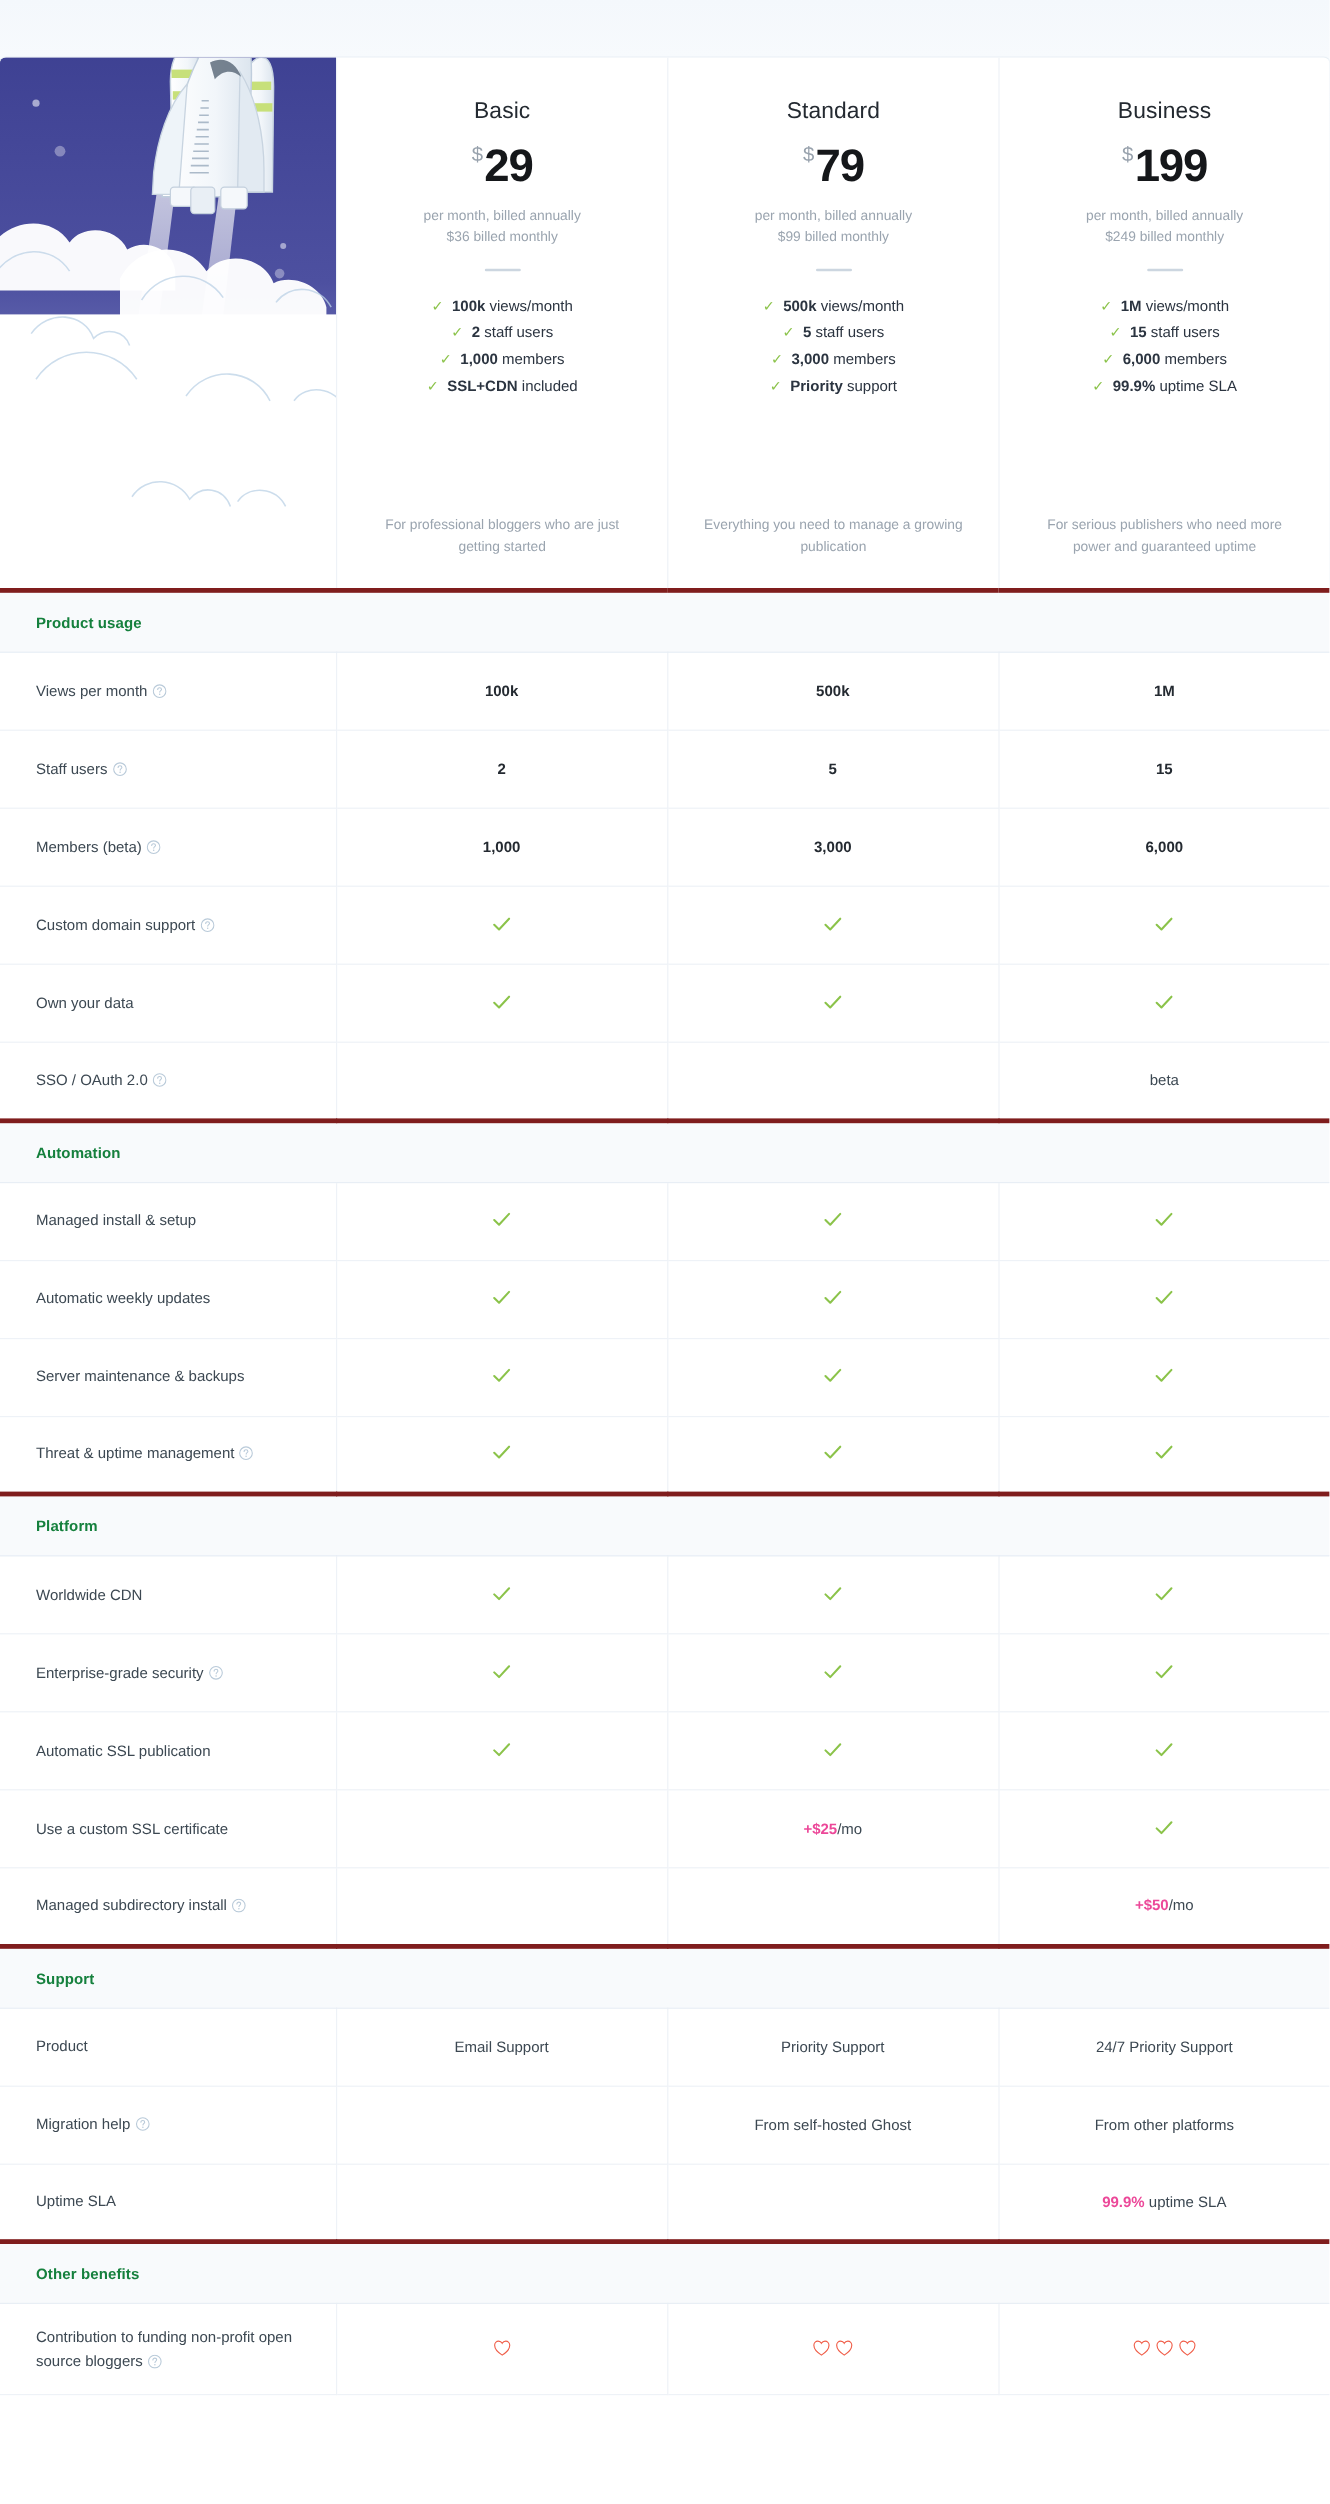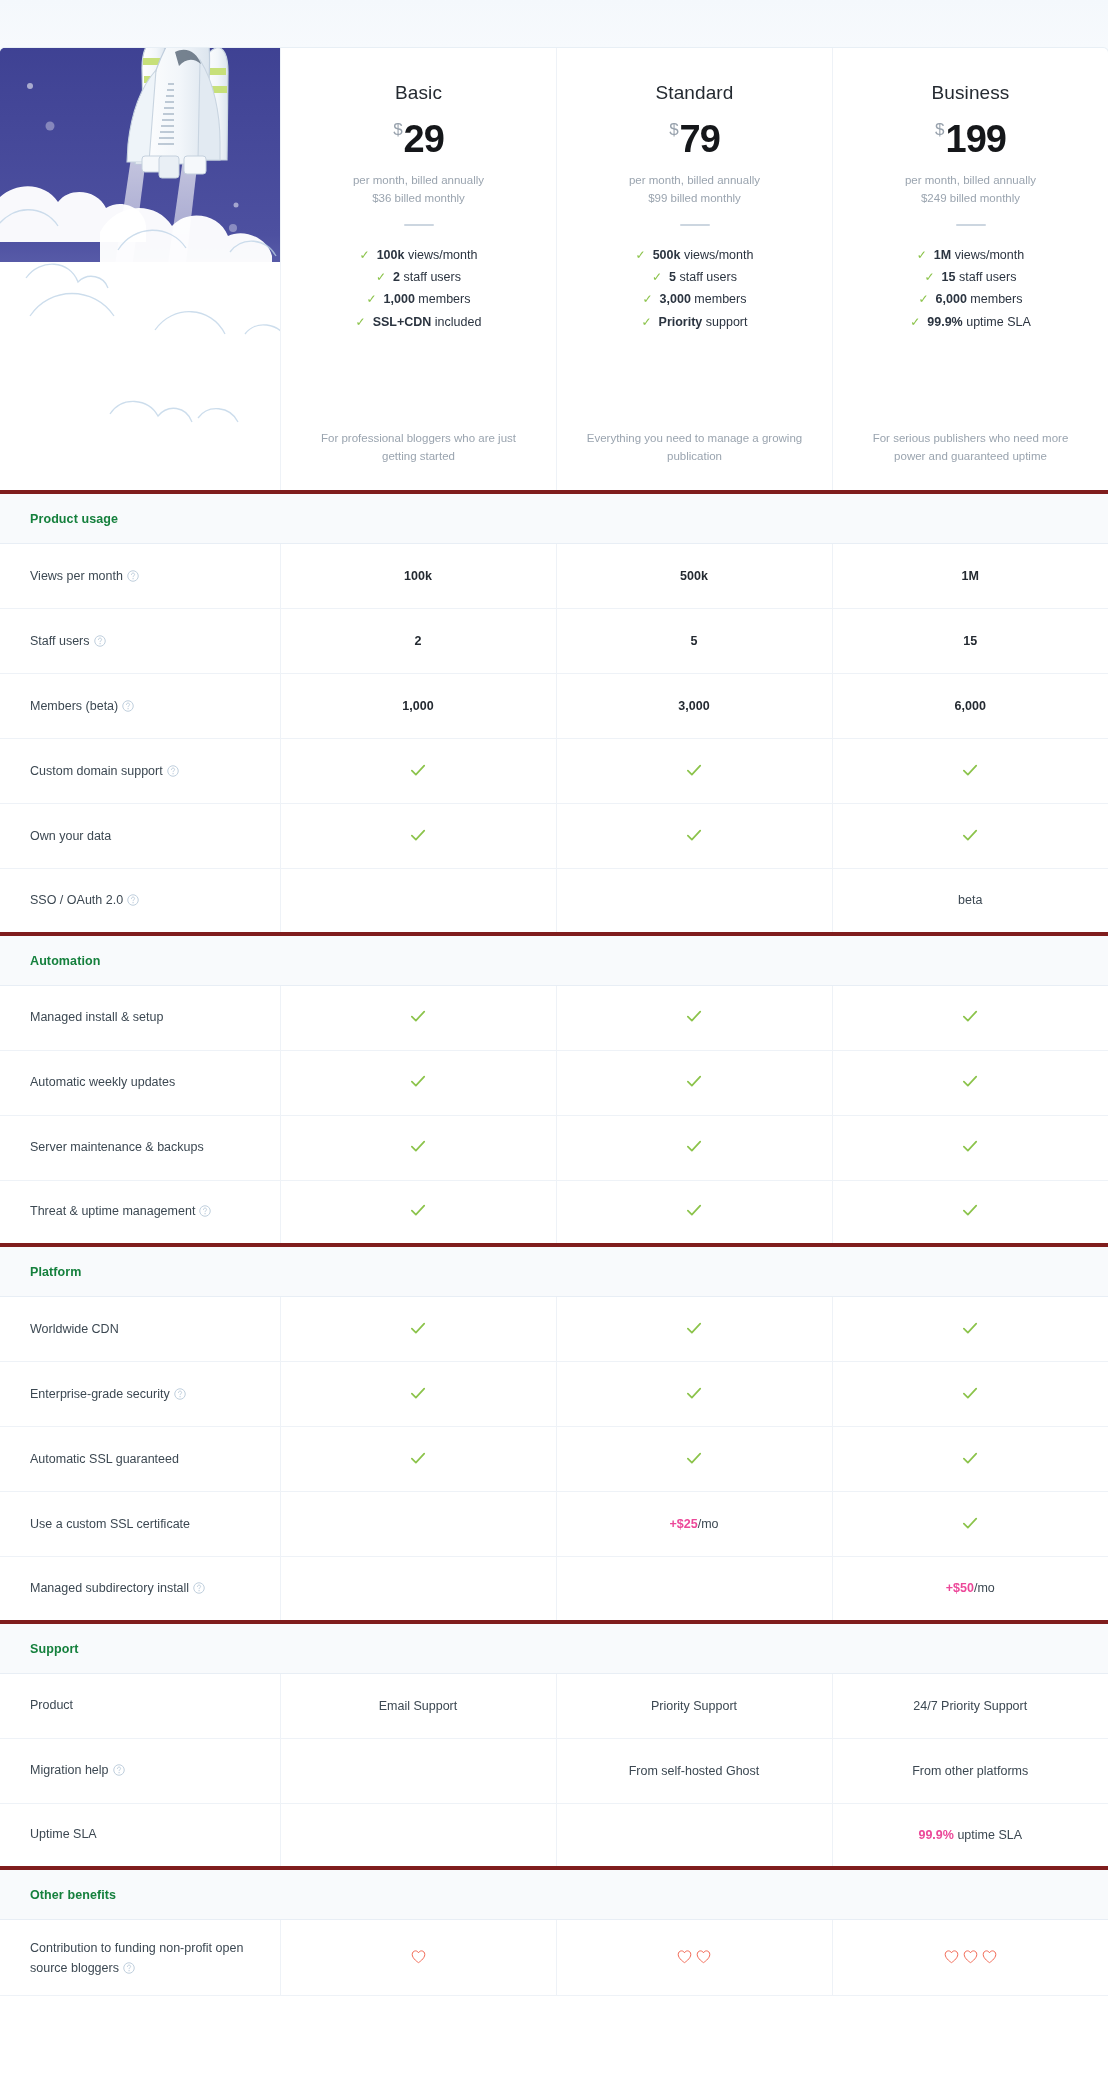--- a/index.html
+++ b/index.html
@@ -481,21 +481,21 @@
                 <path d="M3.5 11.8 L8.4 16.6 L18.6 5.6" fill="none" stroke="#8bc34a" stroke-width="2.1" stroke-linecap="round" stroke-linejoin="round"></path>
               </svg></span></td>
           <td class="val"><span class="check"><svg viewBox="0 0 22 22" width="18" height="18">
                 <path d="M3.5 11.8 L8.4 16.6 L18.6 5.6" fill="none" stroke="#8bc34a" stroke-width="2.1" stroke-linecap="round" stroke-linejoin="round"></path>
               </svg></span></td>
           <td class="val"><span class="check"><svg viewBox="0 0 22 22" width="18" height="18">
                 <path d="M3.5 11.8 L8.4 16.6 L18.6 5.6" fill="none" stroke="#8bc34a" stroke-width="2.1" stroke-linecap="round" stroke-linejoin="round"></path>
               </svg></span></td>
         </tr>
         <tr class="feat-row">
-          <td class="feature"><span>Automatic SSL guaranteed</span></td>
+          <td class="feature"><span>Automatic SSL publication</span></td>
           <td class="val"><span class="check"><svg viewBox="0 0 22 22" width="18" height="18">
                 <path d="M3.5 11.8 L8.4 16.6 L18.6 5.6" fill="none" stroke="#8bc34a" stroke-width="2.1" stroke-linecap="round" stroke-linejoin="round"></path>
               </svg></span></td>
           <td class="val"><span class="check"><svg viewBox="0 0 22 22" width="18" height="18">
                 <path d="M3.5 11.8 L8.4 16.6 L18.6 5.6" fill="none" stroke="#8bc34a" stroke-width="2.1" stroke-linecap="round" stroke-linejoin="round"></path>
               </svg></span></td>
           <td class="val"><span class="check"><svg viewBox="0 0 22 22" width="18" height="18">
                 <path d="M3.5 11.8 L8.4 16.6 L18.6 5.6" fill="none" stroke="#8bc34a" stroke-width="2.1" stroke-linecap="round" stroke-linejoin="round"></path>
               </svg></span></td>
         </tr>

